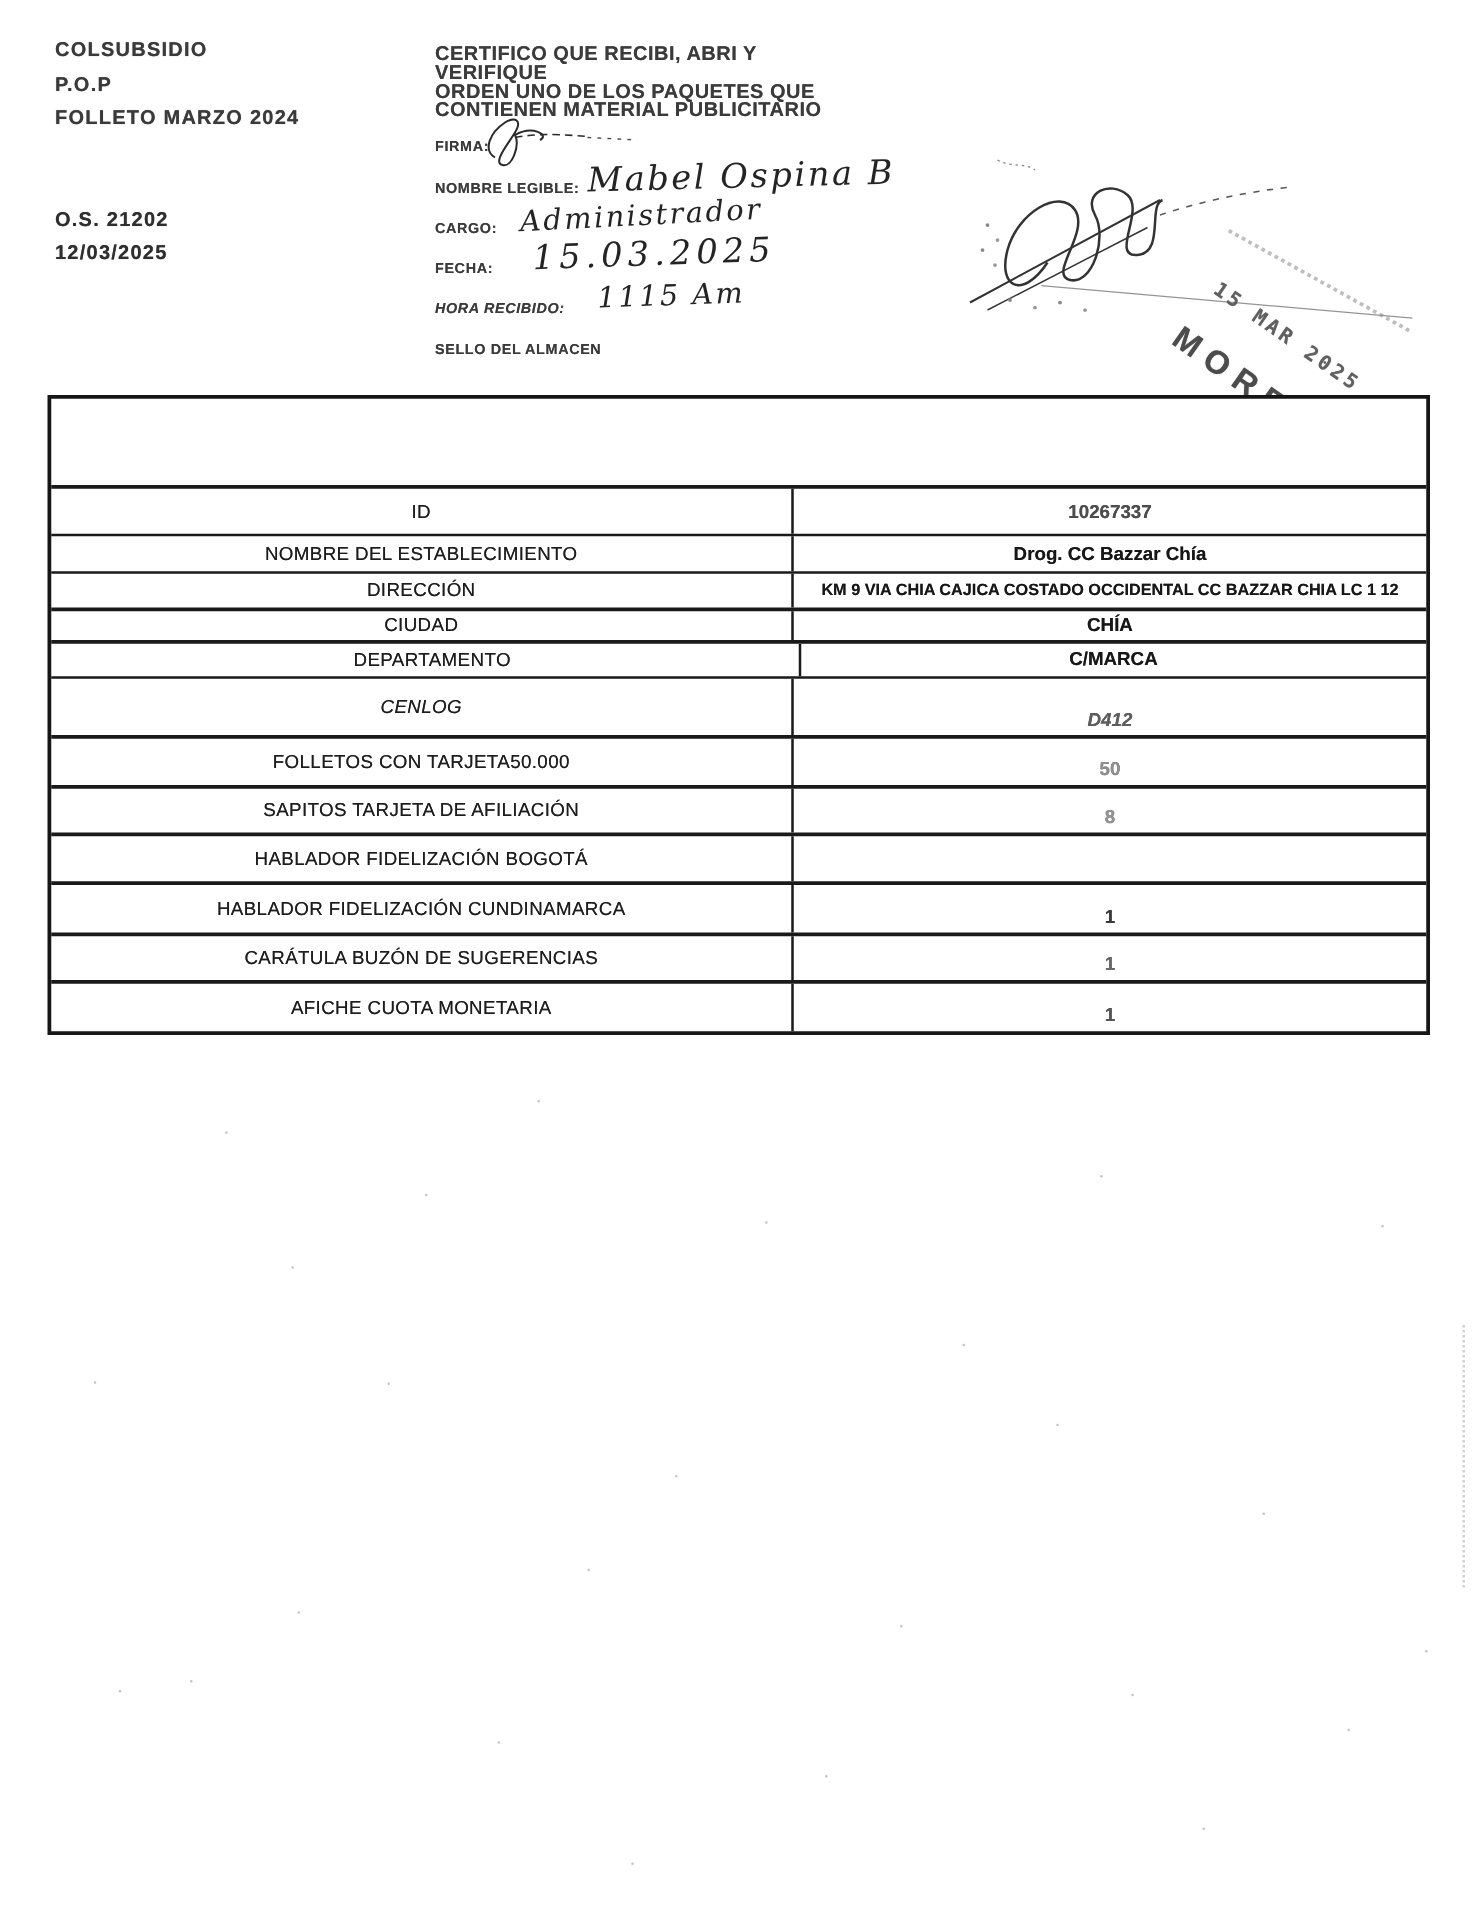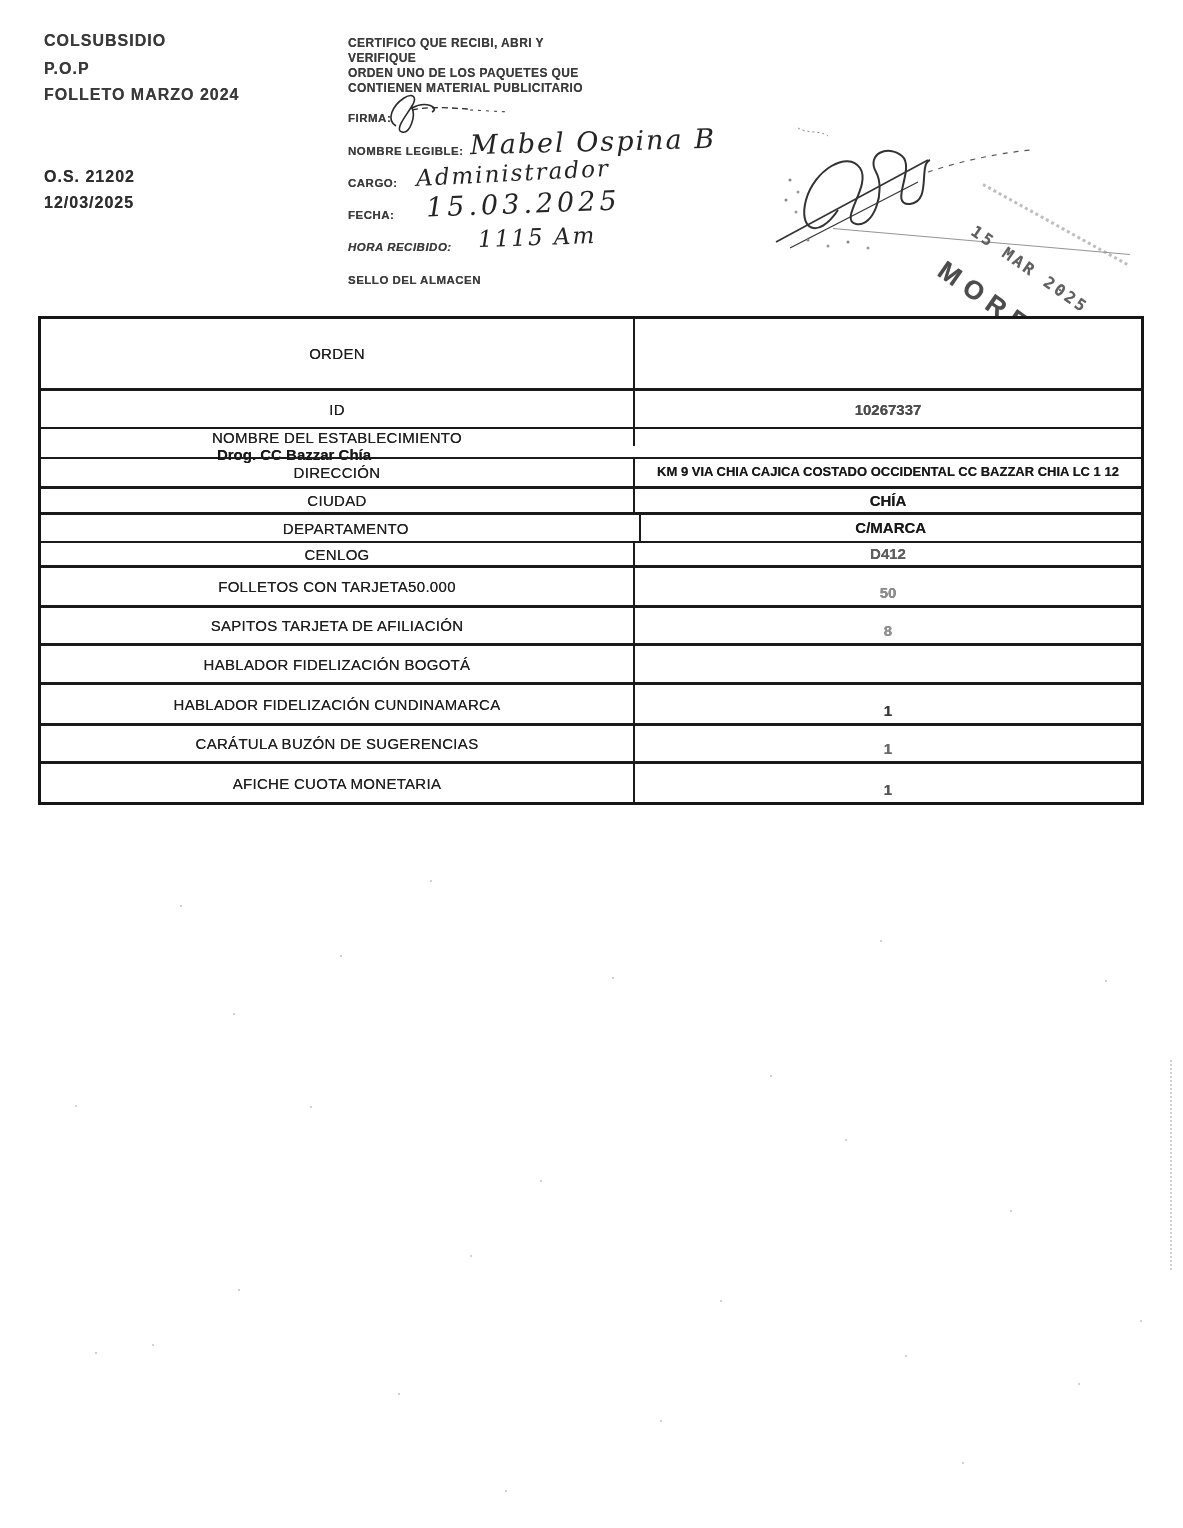--- a/index.html
+++ b/index.html
@@ -16,21 +16,21 @@
     text-shadow:0 0 0.6px #555; }
   .hdr-left .l1 { margin-bottom:10px; }
   .hdr-left .l2 { margin-bottom:8px; }
   .hdr-left .l3 { }
   .hdr-os { position:absolute; left:44px; top:168px; font-weight:bold; font-size:16px;
     letter-spacing:1px; color:#2e2e2e; text-shadow:0 0 0.6px #555; }
   .hdr-os div { margin-bottom:8px; }
 
   
   .cert { position:absolute; left:348px; top:36px; width:440px;
-    font-size:12px; font-weight:bold; letter-spacing:0.4px; line-height:15px;
+    font-size:16px; font-weight:bold; letter-spacing:0.4px; line-height:15px;
     color:#3b3b3b; text-shadow:0 0 0.5px #666; }
   .fieldlbl { position:absolute; font-size:11.5px; font-weight:bold; letter-spacing:0.5px;
     color:#3b3b3b; text-shadow:0 0 0.5px #666; }
   .hw { position:absolute; font-family:"DejaVu Serif", serif; font-style:italic;
     color:#242424; white-space:nowrap; }
   .hw-nombre { left:470px; top:126px; font-size:27px; transform:rotate(-1.5deg); letter-spacing:2px; }
   .hw-cargo  { left:416px; top:160px; font-size:23px; transform:rotate(-3deg); letter-spacing:2px; }
   .hw-fecha  { left:426px; top:188px; font-size:27px; transform:rotate(-2deg); letter-spacing:4px; }
   .hw-hora   { left:478px; top:224px; font-size:23px; transform:rotate(-2deg); letter-spacing:2px; }
   .sig-svg { position:absolute; left:382px; top:86px; }
@@ -57,25 +57,25 @@
   .lcell { width:54%; border-right:2px solid #1a1a1a; display:flex;
     align-items:center; justify-content:center; text-align:center;
     font-size:15px; letter-spacing:0.3px; color:#1d1d1d; text-shadow:0 0 0.5px #444;
     padding:0 10px; }
   .vcell { width:46%; display:flex; align-items:center; justify-content:center;
     text-align:center; font-size:15px; font-weight:bold; color:#1d1d1d;
     padding:0 8px; text-shadow:0 0 0.5px #555; }
 
   .trow:nth-child(1){ height:72px; border-bottom-width:3px; }
   .trow:nth-child(2){ height:38px; }
-  .trow:nth-child(3){ height:30px;flex-direction:column; }
+  .trow:nth-child(3){ height:30px; }
   .trow:nth-child(4){ height:30px; border-bottom-width:3px; }
   .trow:nth-child(5){ height:26px; border-bottom-width:3px; }
   .trow:nth-child(6){ height:28px;padding-left:12px; }
-  .trow:nth-child(7){ height:25px; border-bottom-width:3px; }
+  .trow:nth-child(7){ height:48px; border-bottom-width:3px;font-style:italic; }
   .trow:nth-child(8){ height:40px; border-bottom-width:3px; }
   .trow:nth-child(9){ height:38px; border-bottom-width:3px; }
   .trow:nth-child(10){ height:39px; border-bottom-width:3px; }
   .trow:nth-child(11){ height:41px; border-bottom-width:3px; }
   .trow:nth-child(12){ height:38px; border-bottom-width:3px; }
   .trow:nth-child(13){ height:38px; }
 
   
   .trow:nth-child(1) .vcell { color:#8f8f8f; letter-spacing:1px; }
   .trow:nth-child(2) .vcell { color:#4d4d4d; }
@@ -154,21 +154,20 @@
     <circle cx="80" cy="122" r="1.5" fill="#888"></circle>
       <circle cx="100" cy="128" r="1.5" fill="#999"></circle>
   </svg>
   <div class="scratch-line"></div>
   <div class="stamp-faint-line"></div>
   <div class="stamp-date">15 MAR 2025</div>
   <div class="stamp-name">MORENO</div>
 
   <div class="dtable">
     <div class="trow">
-        <div class="lcell">ORDEN</div>
       </div>
     <div class="trow">
         <div class="lcell">ID</div>
         <div class="vcell">10267337</div>
       </div>
     <div class="trow">
         <div class="lcell">NOMBRE DEL ESTABLECIMIENTO</div>
         <div class="vcell">Drog. CC Bazzar Chía</div>
       </div>
     <div class="trow">

